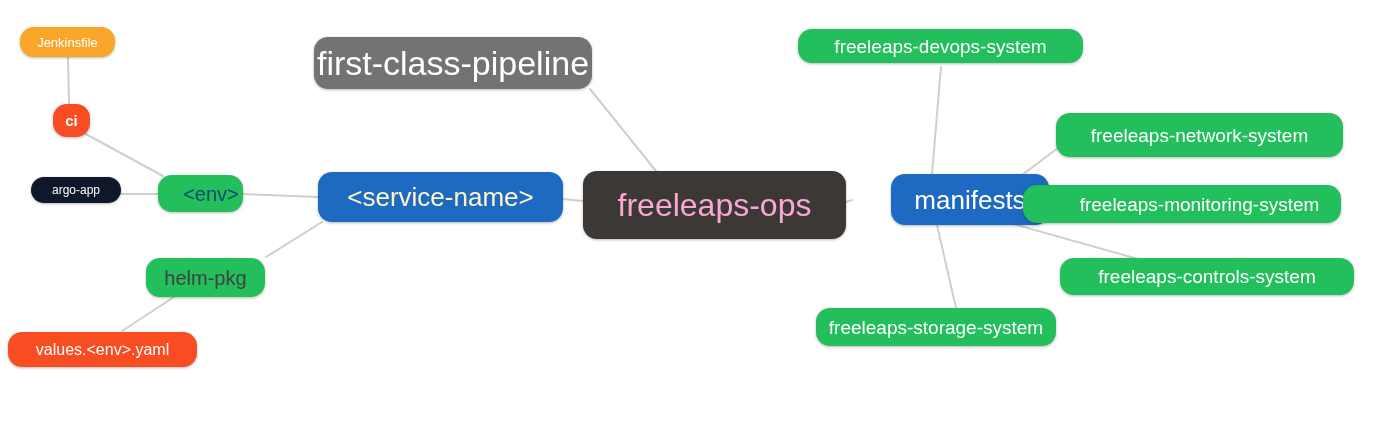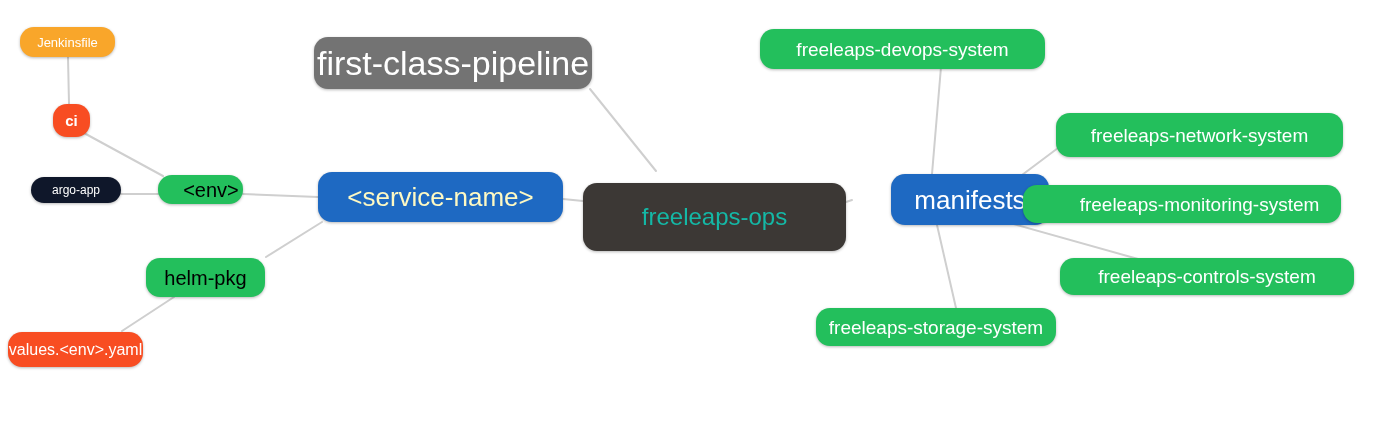--- a/index.html
+++ b/index.html
@@ -47,29 +47,29 @@
       <line x1="590" y1="89" x2="656" y2="171" stroke="#cfcfcf" stroke-width="2" stroke-linecap="round"></line>
       <line x1="563" y1="199" x2="583" y2="201" stroke="#cfcfcf" stroke-width="2" stroke-linecap="round"></line>
       <line x1="846" y1="202" x2="852" y2="200" stroke="#cfcfcf" stroke-width="2" stroke-linecap="round"></line>
       <line x1="932" y1="174" x2="941" y2="67" stroke="#cfcfcf" stroke-width="2" stroke-linecap="round"></line>
       <line x1="1010" y1="184" x2="1058" y2="148" stroke="#cfcfcf" stroke-width="2" stroke-linecap="round"></line>
       <line x1="1010" y1="201" x2="1052" y2="203" stroke="#cfcfcf" stroke-width="2" stroke-linecap="round"></line>
       <line x1="1010" y1="223" x2="1138" y2="259" stroke="#cfcfcf" stroke-width="2" stroke-linecap="round"></line>
       <line x1="937" y1="225" x2="956" y2="308" stroke="#cfcfcf" stroke-width="2" stroke-linecap="round"></line>
     </svg>
   <div>
-      <div class="node" style="left: 583px; top: 171px; width: 263px; height: 68px; background: rgb(60, 56, 53); color: #14b8a6; font-size: 24px; font-weight: 400; margin-top: 12px;">freeleaps-ops</div>
+      <div class="node" style="left: 583px; top: 171px; width: 263px; height: 68px; background: rgb(60, 56, 53); color: #f9a8d4; font-size: 32px; font-weight: 400;">freeleaps-ops</div>
       <div class="node" style="left: 314px; top: 37px; width: 278px; height: 52px; background: #737373; color: rgb(255, 255, 255); font-size: 34px; font-weight: 400;">first-class-pipeline</div>
       <div class="node" style="left: 318px; top: 172px; width: 245px; height: 50px; background: rgb(30, 105, 194); color: #fef9c3; font-size: 26px; font-weight: 400;">&lt;service-name&gt;</div>
       <div class="node" style="left: 852px; top: 174px; width: 158px; height: 51px; background: rgb(30, 105, 194); color: rgb(255, 255, 255); font-size: 26px; font-weight: 400; margin-left: 39px;">manifests</div>
-      <div class="node" style="left: 158px; top: 175px; width: 85px; height: 29px; background: rgb(35, 191, 92); color: #000000; font-size: 20px; font-weight: 400; padding-left: 21px;">&lt;env&gt;</div>
-      <div class="node" style="left: 146px; top: 258px; width: 119px; height: 39px; background: rgb(35, 191, 92); color: #000000; font-size: 20px; font-weight: 400;">helm-pkg</div>
+      <div class="node" style="left: 158px; top: 175px; width: 85px; height: 37px; background: rgb(35, 191, 92); color: #0c4a6e; font-size: 20px; font-weight: 400; padding-left: 21px;">&lt;env&gt;</div>
+      <div class="node" style="left: 146px; top: 258px; width: 119px; height: 39px; background: rgb(35, 191, 92); color: #404040; font-size: 20px; font-weight: 400;">helm-pkg</div>
       <div class="node" style="left: 20px; top: 27px; width: 95px; height: 30px; background: rgb(249, 166, 42); color: rgb(255, 255, 255); font-size: 13px; font-weight: 400;">Jenkinsfile</div>
       <div class="node" style="left: 53px; top: 104px; width: 37px; height: 33px; background: rgb(248, 77, 34); color: rgb(255, 255, 255); font-size: 15px; font-weight: 700;">ci</div>
       <div class="node" style="left: 31px; top: 177px; width: 90px; height: 26px; background: #0f172a; color: rgb(255, 255, 255); font-size: 12px; font-weight: 400;">argo-app</div>
-      <div class="node" style="left: 8px; top: 332px; width: 135px; height: 35px; background: rgb(248, 77, 34); color: rgb(255, 255, 255); font-size: 16px; font-weight: 400;">values.&lt;env&gt;.yaml</div>
-      <div class="node" style="left: 760px; top: 29px; width: 285px; height: 40px; background: rgb(35, 191, 92); color: rgb(255, 255, 255); font-size: 19px; font-weight: 400;">freeleaps-devops-system</div>
+      <div class="node" style="left: 8px; top: 332px; width: 189px; height: 35px; background: rgb(248, 77, 34); color: rgb(255, 255, 255); font-size: 16px; font-weight: 400;">values.&lt;env&gt;.yaml</div>
+      <div class="node" style="left: 798px; top: 29px; width: 285px; height: 34px; background: rgb(35, 191, 92); color: rgb(255, 255, 255); font-size: 19px; font-weight: 400;">freeleaps-devops-system</div>
       <div class="node" style="left: 1056px; top: 113px; width: 287px; height: 44px; background: rgb(35, 191, 92); color: rgb(255, 255, 255); font-size: 19px; font-weight: 400;">freeleaps-network-system</div>
       <div class="node" style="left: 1023px; top: 185px; width: 318px; height: 38px; background: rgb(35, 191, 92); color: rgb(255, 255, 255); font-size: 19px; font-weight: 400; padding-left: 35px;">freeleaps-monitoring-system</div>
       <div class="node" style="left: 1060px; top: 258px; width: 294px; height: 37px; background: rgb(35, 191, 92); color: rgb(255, 255, 255); font-size: 19px; font-weight: 400;">freeleaps-controls-system</div>
       <div class="node" style="left: 816px; top: 308px; width: 240px; height: 38px; background: rgb(35, 191, 92); color: rgb(255, 255, 255); font-size: 19px; font-weight: 400;">freeleaps-storage-system</div>
     </div>
 </div>
 
 </body></html>

